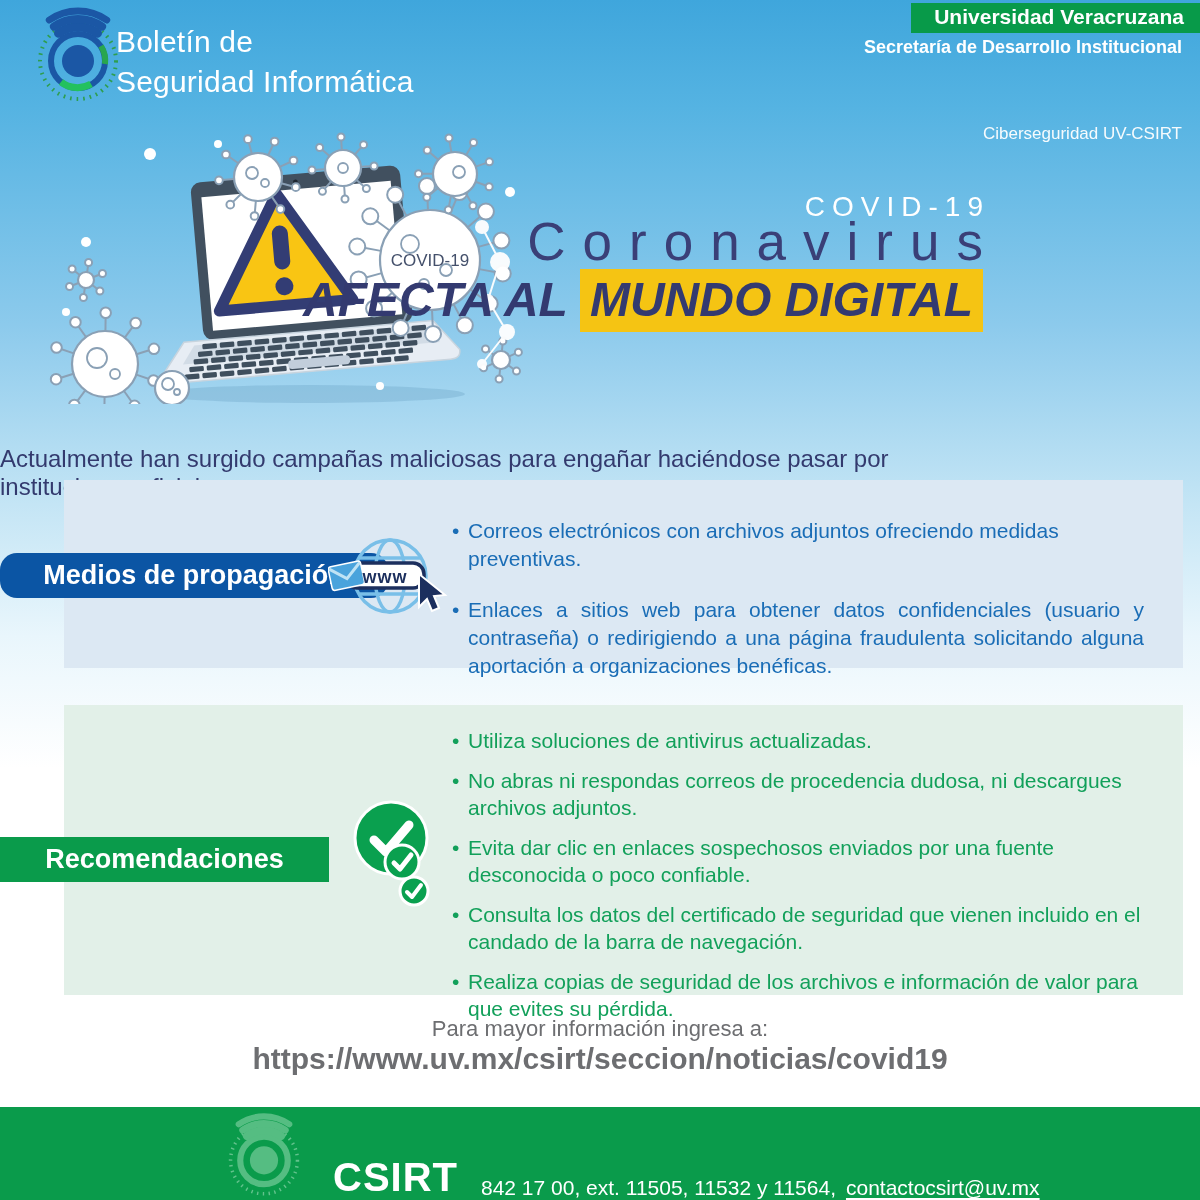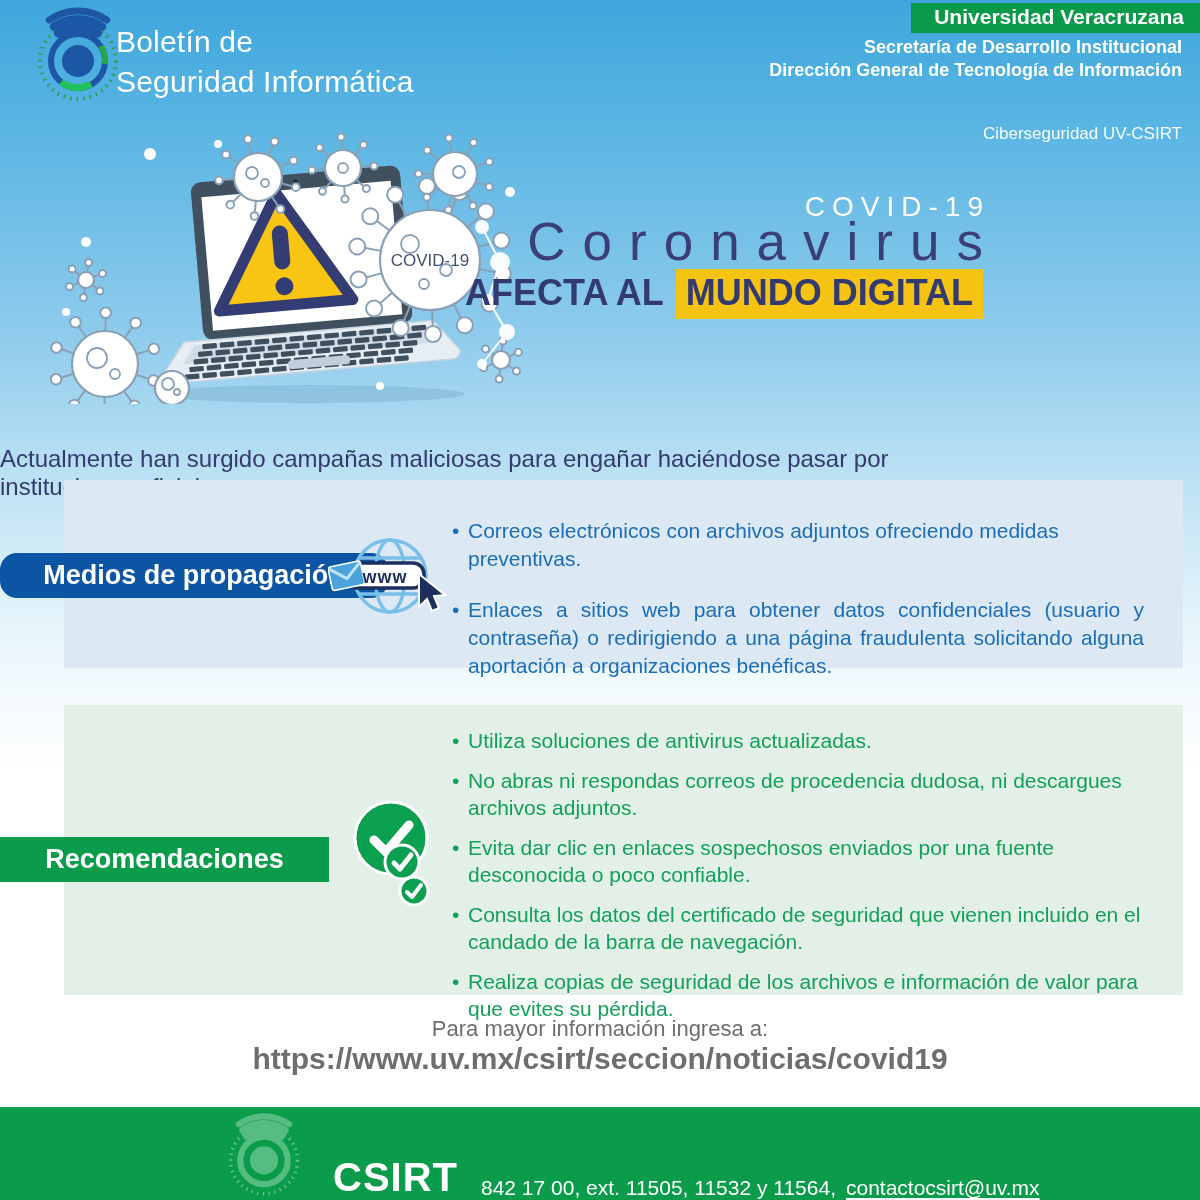--- a/index.html
+++ b/index.html
@@ -13,21 +13,21 @@
   .uv-bar{right:0;top:3px;background:#089a49;color:#fff;font-size:21px;font-weight:bold;
           padding:2px 16px 4px 23px;}
   .org{right:18px;color:#fff;text-align:right;white-space:nowrap;}
   .org1{top:37px;font-size:18px;font-weight:bold;margin-left:20px;}
   .org2{top:60px;font-size:18px;font-weight:bold;}
   .org3{top:84px;font-size:17px;font-weight:400;opacity:.95;margin-top:40px;}
 
   
   .kicker{top:191px;right:217px;color:#fff;font-size:28px;font-weight:500;letter-spacing:7px;margin-right:-7px;white-space:nowrap;}
   .h-title{top:199px;right:217px;color:#3a3f77;font-size:53px;font-weight:500;letter-spacing:17px;margin-right:-17px;white-space:nowrap;margin-top:12px;}
-  .h-sub{top:269px;right:217px;color:#333a70;font-size:36px;font-weight:bold;white-space:nowrap;}
+  .h-sub{top:269px;right:217px;color:#333a70;font-size:48px;font-weight:bold;white-space:nowrap;font-style:italic;}
   .h-sub .hl{background:#f5c413;padding:3px 10px 5px 10px;margin-left:12px;display:inline-block;}
 
   .intro{top:421px;left:0;width:966px;text-align:left;color:#333a6e;font-size:24px;}
 
   
   .panel{left:64px;width:1119px;}
   .panel-blue{top:480px;height:188px;background:#dce8f3;}
   .panel-green{top:705px;height:290px;background:#e2f0e8;}
   .bar{left:0;height:45px;color:#fff;font-size:27px;font-weight:bold;display:flex;align-items:center;justify-content:center;}
   .bar-blue{top:553px;width:388px;background:#0b55a4;border-radius:17px;}
@@ -70,21 +70,20 @@
     <path d="M21.3 14.0 A50 50 0 0 1 78.7 14.0" fill="none" stroke="#1b57a5" stroke-width="7" stroke-linecap="round"></path>
   </svg>
 
   <div class="abs brand">
     <div>Boletín de</div>
     <div>Seguridad Informática</div>
   </div>
 
   <div class="abs uv-bar">Universidad Veracruzana</div>
   <div class="abs org org1">Secretaría de Desarrollo Institucional</div>
-  <div class="abs org org2">Dirección General de Tecnología de Información</div>
   <div class="abs org org3">Ciberseguridad UV-CSIRT</div>
 
   <svg class="abs" style="left:30px;top:132px;" width="500" height="272" viewBox="0 0 500 272">
     <ellipse cx="280" cy="262" rx="155" ry="9" fill="#2b6a93" opacity="0.16"></ellipse>
     <g transform="rotate(-5 270 160)">
       <rect x="170" y="42" width="210" height="158" rx="10" fill="#41505f"></rect>
       <circle cx="275" cy="50" r="2.4" fill="#1d2630"></circle>
       <rect x="180" y="57" width="190" height="134" fill="#ffffff"></rect>
       <path d="M150 200 L400 200 L424 231 Q425 240 414 240 L136 240 Q125 240 126 231 Z" fill="#e7edf4" stroke="#c8d4de" stroke-width="1.5"></path>
       <path d="M160 204 L392 204 L405 222 L147 222 Z" fill="#d2dce6"></path>

